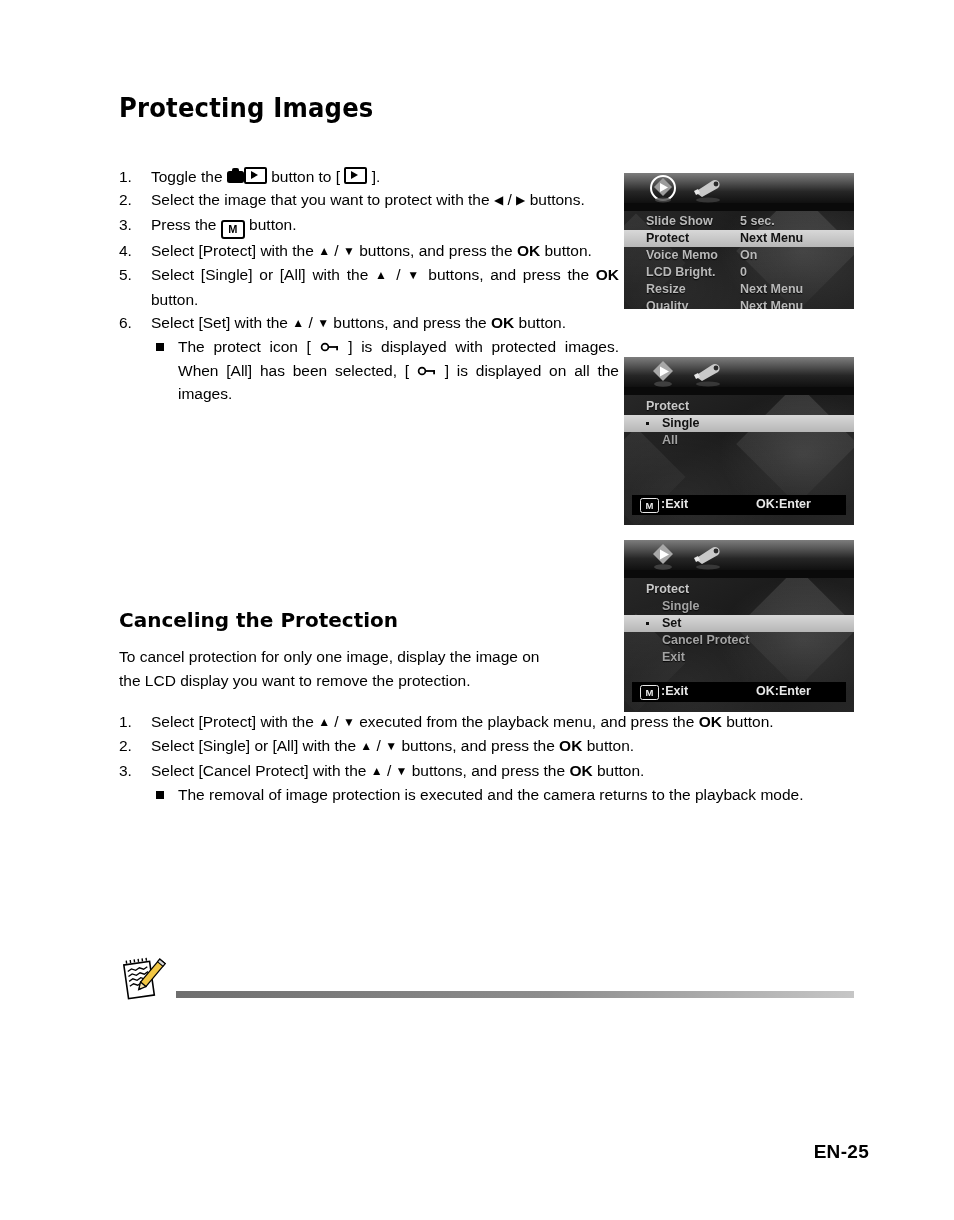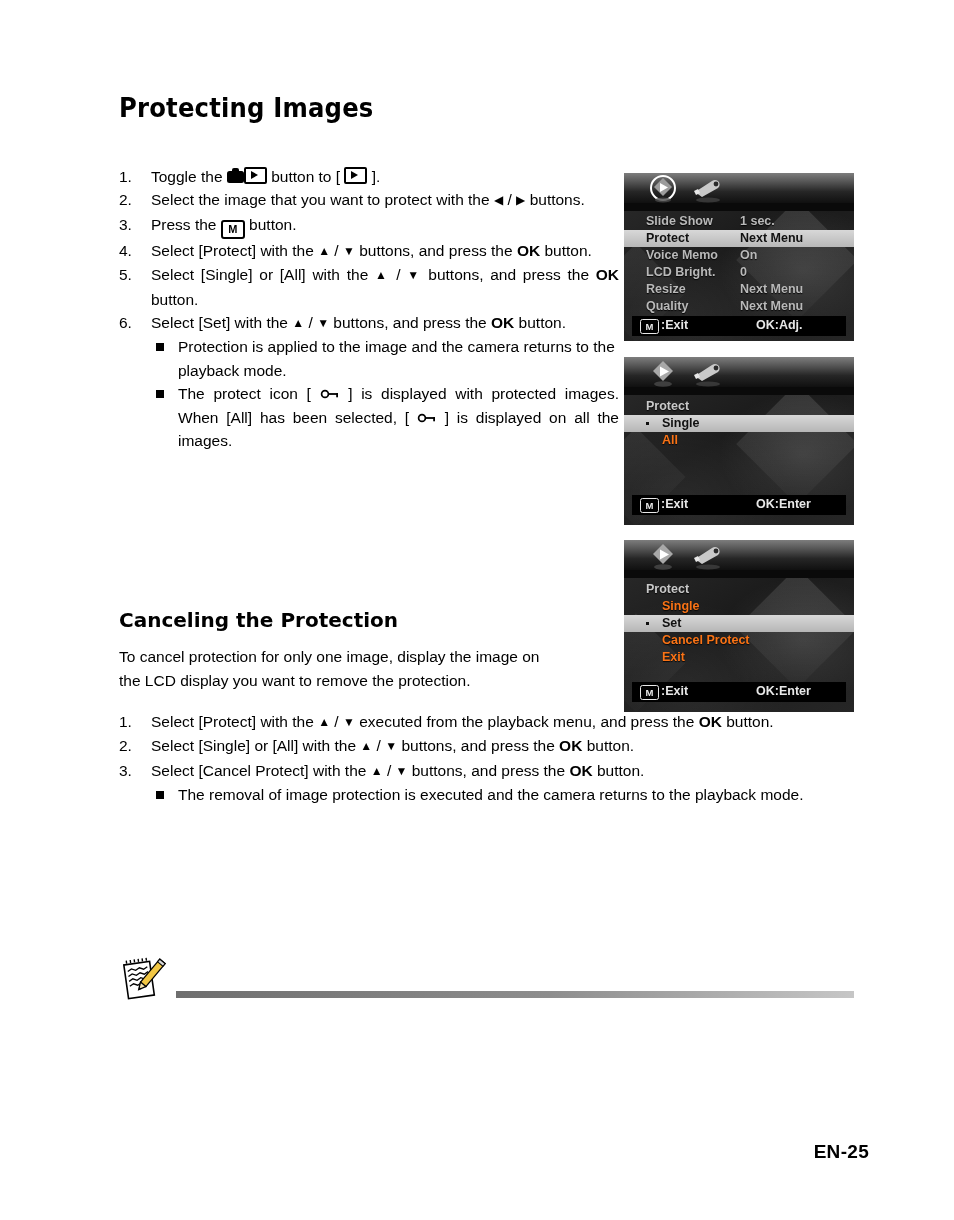--- a/index.html
+++ b/index.html
@@ -228,21 +228,21 @@
   .sub-rows {
     position: absolute;
     left: 0; right: 0;
     font-size: 12.5px;
     font-weight: bold;
   }
   .srow {
     position: relative;
     height: 17px;
     line-height: 17px;
-    color: #f97316;
+    color: #a3a3a3;
     text-shadow: 0 1px 1px rgba(0,0,0,0.85);
   }
   .srow .slabel { position: absolute; left: 38px; }
   .srow.title { color: #c9c9c9; }
   .srow.title .slabel { left: 22px; }
   .srow.sel {
     background: linear-gradient(to bottom, #d8d8d8, #b6b6b6);
     color: #111;
     text-shadow: none;
   }
@@ -363,23 +363,20 @@
     <li>
       <span class="num">6.</span><span>Select [Set] with the</span>
       <span class="arw">▲</span>
       <span>/</span>
       <span class="arw">▼</span>
       <span>buttons, and press the</span>
       <span class="b">OK</span>
       <span>button.</span>
 
       <ul class="bullets" style="margin-top:0;">
-        <li>
-          <span>Protection is applied to the image and the camera returns to the playback mode.</span>
-        </li>
         <li class="just">
           <span>The protect icon [</span>
           <svg class="ico ico-key" viewBox="0 0 20 12">
             <circle cx="5" cy="6" r="3.4" fill="none" stroke="#000" stroke-width="1.7"></circle>
             <rect x="8" y="5.1" width="10" height="1.8" fill="#000"></rect>
             <rect x="16.2" y="5.1" width="1.8" height="4.2" fill="#000"></rect>
           </svg>
           <span>] is displayed with protected images.</span>
           <span>When [All] has been selected, [</span>
           <svg class="ico ico-key" viewBox="0 0 20 12">
@@ -426,21 +423,21 @@
       <span>button.</span>
 
       <ul class="bullets">
         <li class="just">
           <span>The removal of image protection is executed and the camera returns to the playback mode.</span>
         </li>
       </ul>
     </li>
   </ol>
 
-  <div class="shot" style="left:624px; top:173px; width:230px; height:168px;">
+  <div class="shot" style="left:624px; top:173px; width:230px; height:136px;">
     <div class="shot-inner">
       <div class="shot-diamond"></div>
       <div class="shot-diamond2"></div>
     </div>
     <div class="tabbar"></div>
     <div class="tabbar-fill"></div>
 
     <svg class="tab-play" viewBox="0 0 34 30">
       <circle cx="17" cy="13" r="12" fill="none" stroke="#ffffff" stroke-width="2"></circle>
       <path d="M17 3 L26 12 L17 21 L8 12 Z" fill="#9c9c9c"></path>
@@ -451,21 +448,21 @@
     <svg class="tab-wrench" viewBox="0 0 38 30">
       <path d="M5 17 L22 6 a5 5 0 0 1 6 0 a4.6 4.6 0 0 1 0 7 L12 22 Z" fill="#c9c9c9"></path>
       <path d="M4 16 l4 -2 l2 4 l-4 2 Z" fill="#e8e8e8"></path>
       <circle cx="26" cy="9" r="2.4" fill="#2a2a2a"></circle>
       <ellipse cx="18" cy="25" rx="12" ry="2.6" fill="#4a4a4a" opacity="0.65"></ellipse>
     </svg>
 
     <div class="menu-rows">
       <div class="mrow">
         <span class="mlabel">Slide Show</span>
-        <span class="mval">1 sec.</span>
+        <span class="mval">5 sec.</span>
       </div>
       <div class="mrow sel">
         <span class="mlabel">Protect</span>
         <span class="mval">Next Menu</span>
       </div>
       <div class="mrow">
         <span class="mlabel">Voice Memo</span>
         <span class="mval">On</span>
       </div>
       <div class="mrow">

